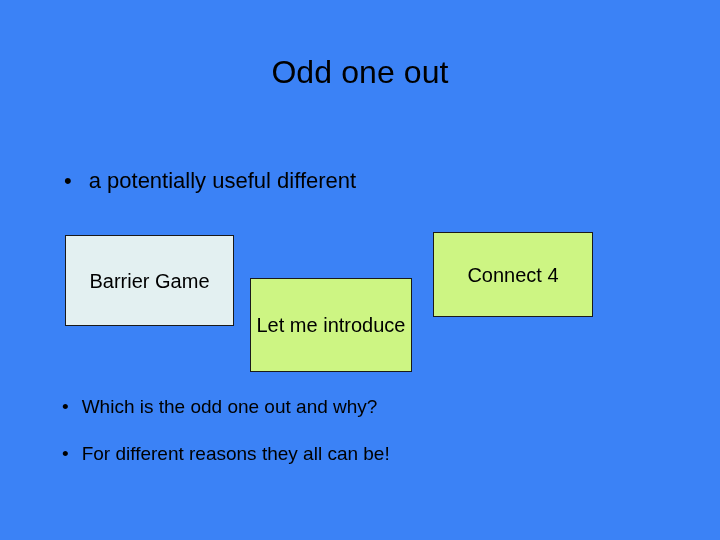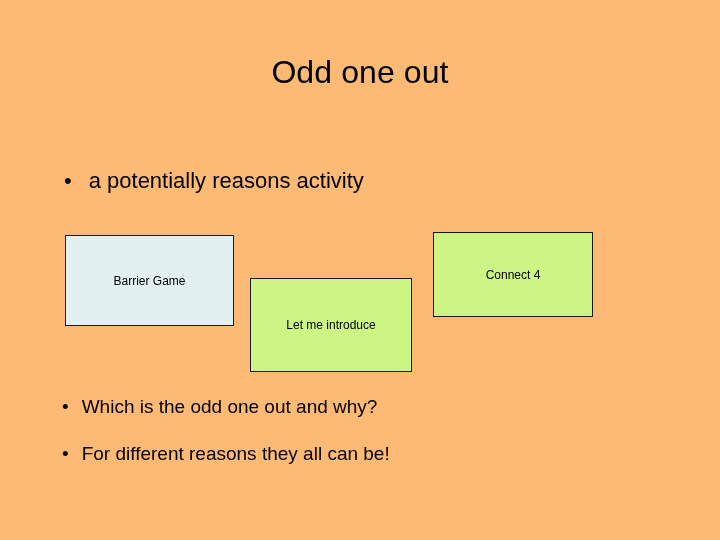--- a/index.html
+++ b/index.html
@@ -13,21 +13,21 @@
     position: relative;
     overflow: hidden;
     font-family: "Liberation Sans", sans-serif;
     color: #000000;
     -webkit-font-smoothing: none;
   }
 
   .slide {
     position: absolute;
     inset: 0;
-    background: #fdba74;
+    background: #3b82f6;
   }
 
   
   .slide-title {
     position: absolute;
     left: 0;
     top: 52px;
     width: 720px;
     text-align: center;
     font-size: 32px;
@@ -78,21 +78,21 @@
 
   
   .shape-box {
     position: absolute;
     box-sizing: border-box;
     border: 1px solid #1a1a1a;
     display: flex;
     align-items: center;
     justify-content: center;
     text-align: center;
-    font-size: 12px;
+    font-size: 20px;
     line-height: 21px;
     color: #000000;
   }
 
   #shape-barrier-game {
     left: 65px;
     top: 235px;
     width: 169px;
     height: 91px;
     background: #e3f0f1;
@@ -126,21 +126,21 @@
 </style>
 </head>
 <body>
 
 <div class="slide">
 
   <div class="slide-title">Odd one out</div>
 
   <div class="bullet-row" id="bullet-top">
     <span class="bullet-mark">•</span>
-    <span class="bullet-text">a potentially reasons activity</span>
+    <span class="bullet-text">a potentially useful different</span>
   </div>
 
   <div class="shape-box" id="shape-barrier-game" style="background: rgb(227, 240, 241); border-color: rgb(26, 26, 26);">
     <span class="shape-label">Barrier Game</span>
   </div>
 
   <div class="shape-box" id="shape-let-me-introduce" style="background: rgb(205, 245, 131); border-color: rgb(26, 26, 26);">
     <span class="shape-label">Let me introduce</span>
   </div>
 

